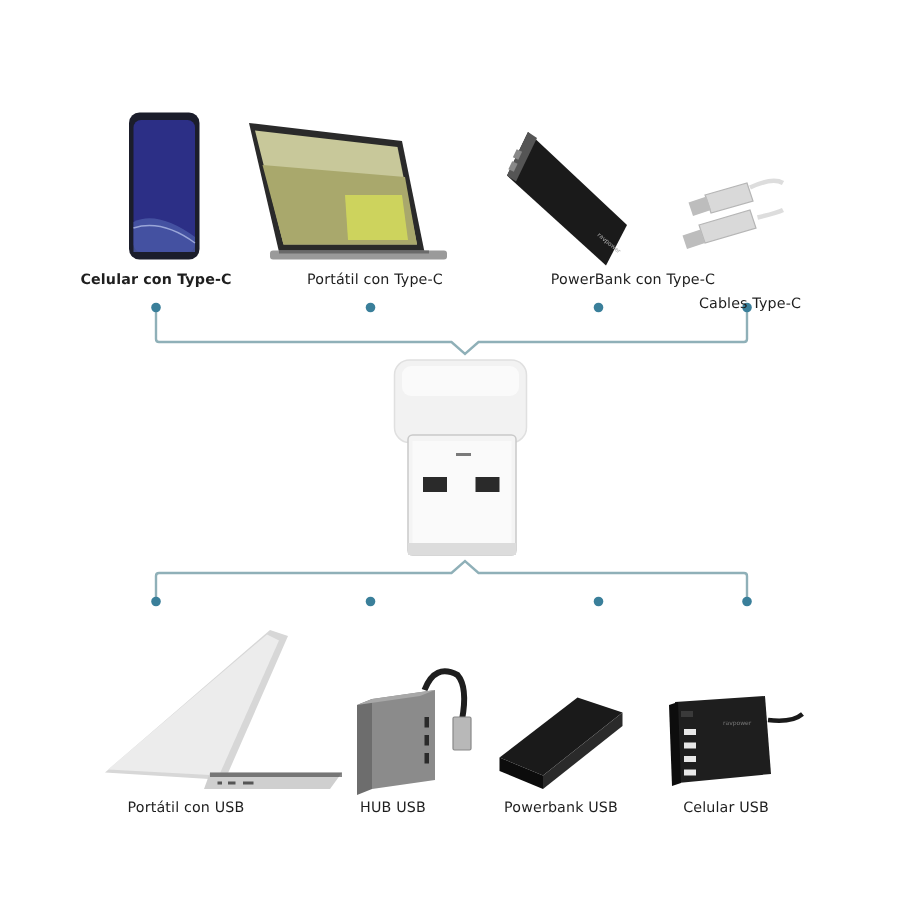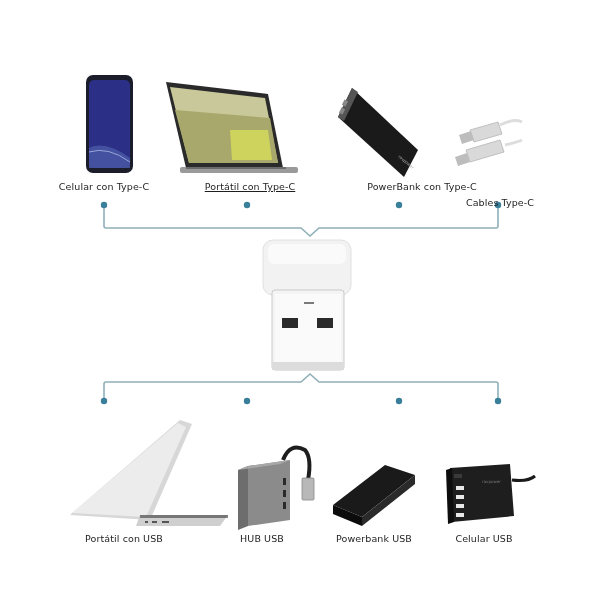--- a/index.html
+++ b/index.html
@@ -111,21 +111,21 @@
     <path d="M446 470 L452 468 L454 522 L448 524 Z" fill="#0d0d0d"></path>
     <rect x="454" y="474" width="8" height="4" fill="#3a3a3a"></rect>
     <rect x="456" y="486" width="8" height="4" fill="#e8e8e8"></rect>
     <rect x="456" y="495" width="8" height="4" fill="#e8e8e8"></rect>
     <rect x="456" y="504" width="8" height="4" fill="#e8e8e8"></rect>
     <rect x="456" y="513" width="8" height="4" fill="#e8e8e8"></rect>
     <text x="482" y="483" font-size="4" fill="#777" font-family="DejaVu Sans, sans-serif">ravpower</text>
   </g>
 </svg>
 
-<div class="label" style="left:104px; top:181px;">Celular con Type-C</div>
-<div class="label" style="left:250px; top:181px;text-decoration:underline;">Portátil con Type-C</div>
+<div class="label" style="left:104px; top:181px;font-weight:bold;">Celular con Type-C</div>
+<div class="label" style="left:250px; top:181px;">Portátil con Type-C</div>
 <div class="label" style="left:390px; top:181px;margin-left:32px;">PowerBank con Type-C</div>
 <div class="label" style="left:500px; top:197px;">Cables Type-C</div>
 
 <div class="label" style="left:124px; top:533px;">Portátil con USB</div>
 <div class="label" style="left:262px; top:533px;">HUB USB</div>
 <div class="label" style="left:374px; top:533px;text-align:center;">Powerbank USB</div>
 <div class="label" style="left:484px; top:533px;">Celular USB</div>
 
 </body></html>

